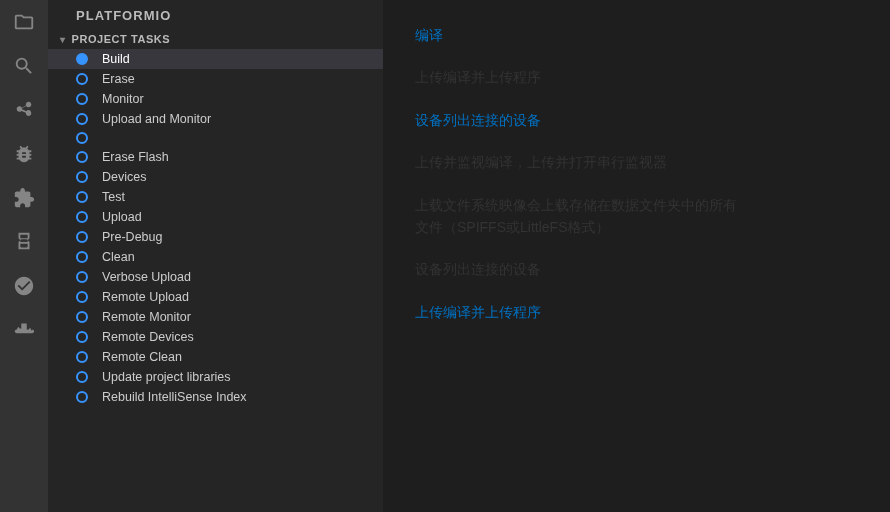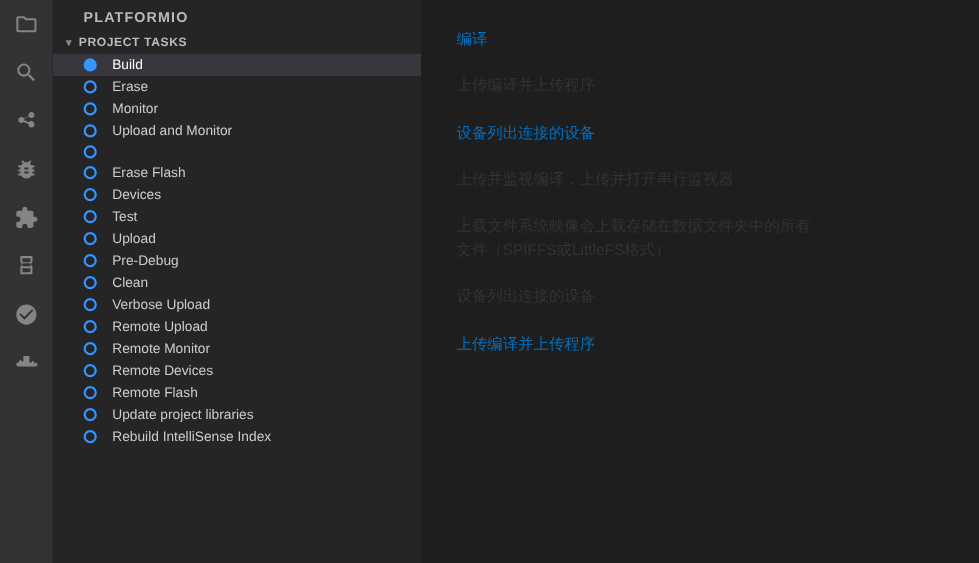--- a/index.html
+++ b/index.html
@@ -251,21 +251,21 @@
       <div class="task-item">
         <div class="circle-icon"></div>
         <span>Remote Monitor</span>
       </div>
       <div class="task-item">
         <div class="circle-icon"></div>
         <span>Remote Devices</span>
       </div>
       <div class="task-item">
         <div class="circle-icon"></div>
-        <span>Remote Flash</span>
+        <span>Remote Clean</span>
       </div>
       <div class="task-item">
         <div class="circle-icon"></div>
         <span>Update project libraries</span>
       </div>
       <div class="task-item">
         <div class="circle-icon"></div>
         <span>Rebuild IntelliSense Index</span>
       </div>
     </div>

